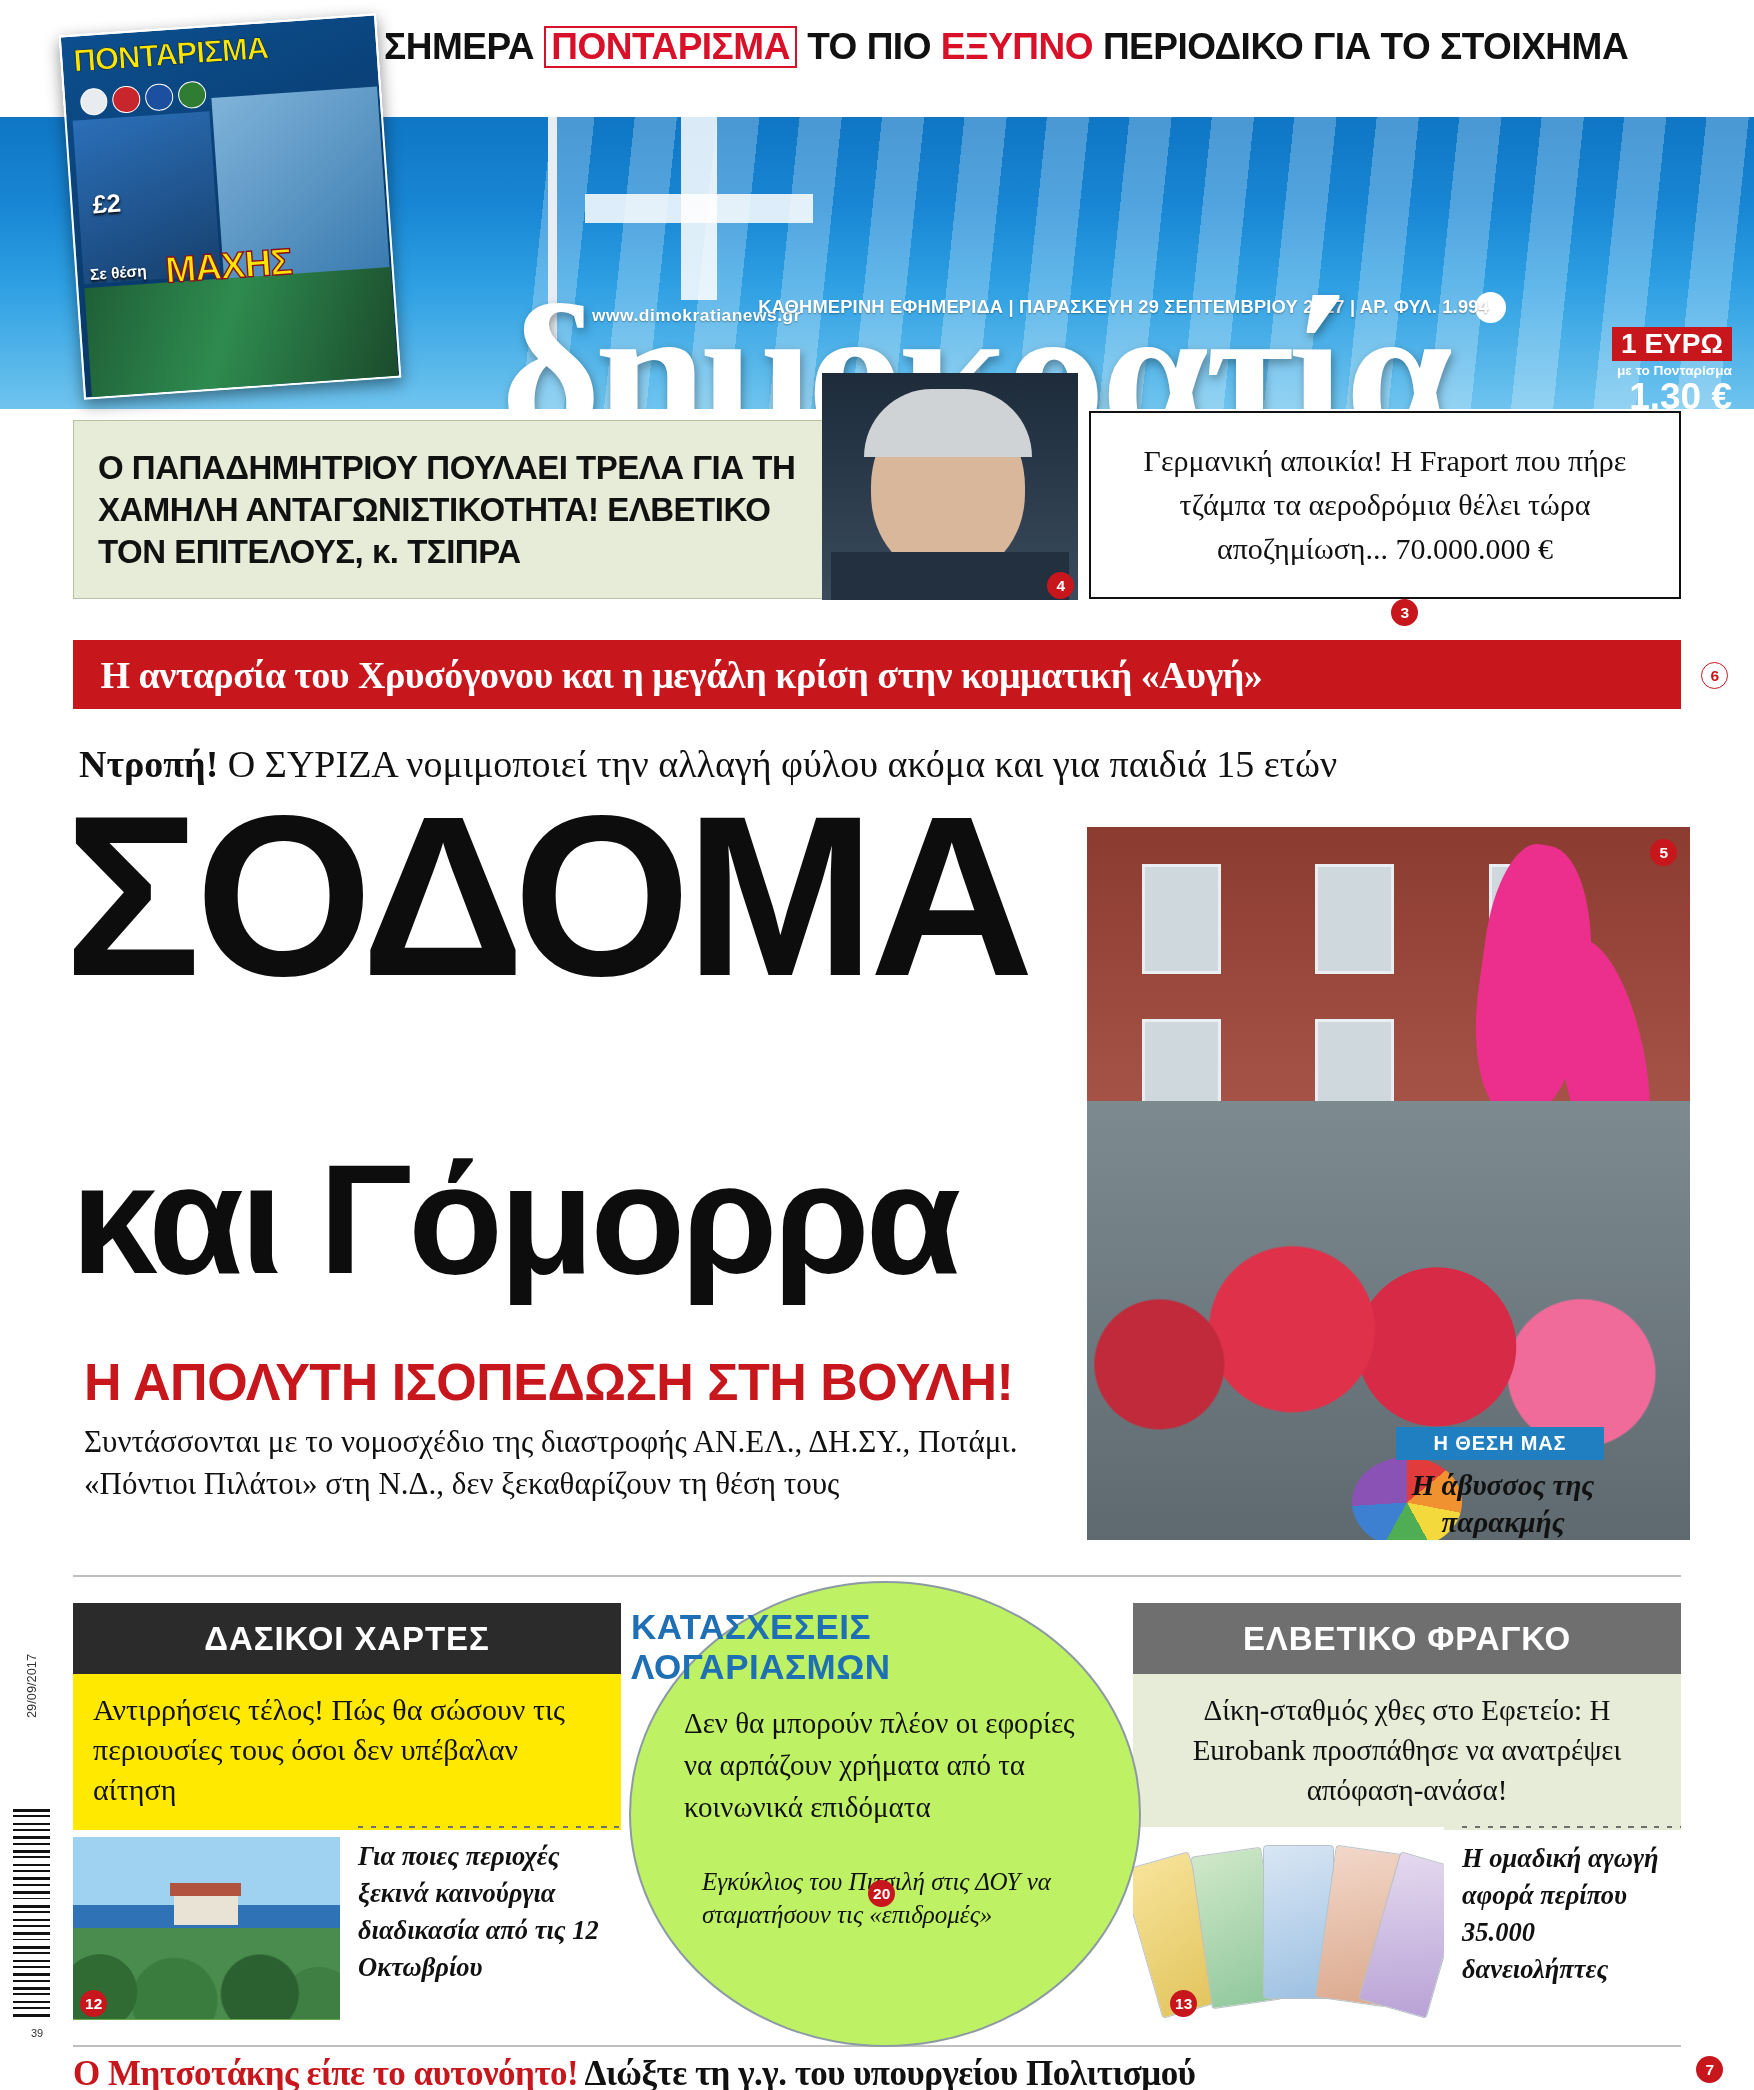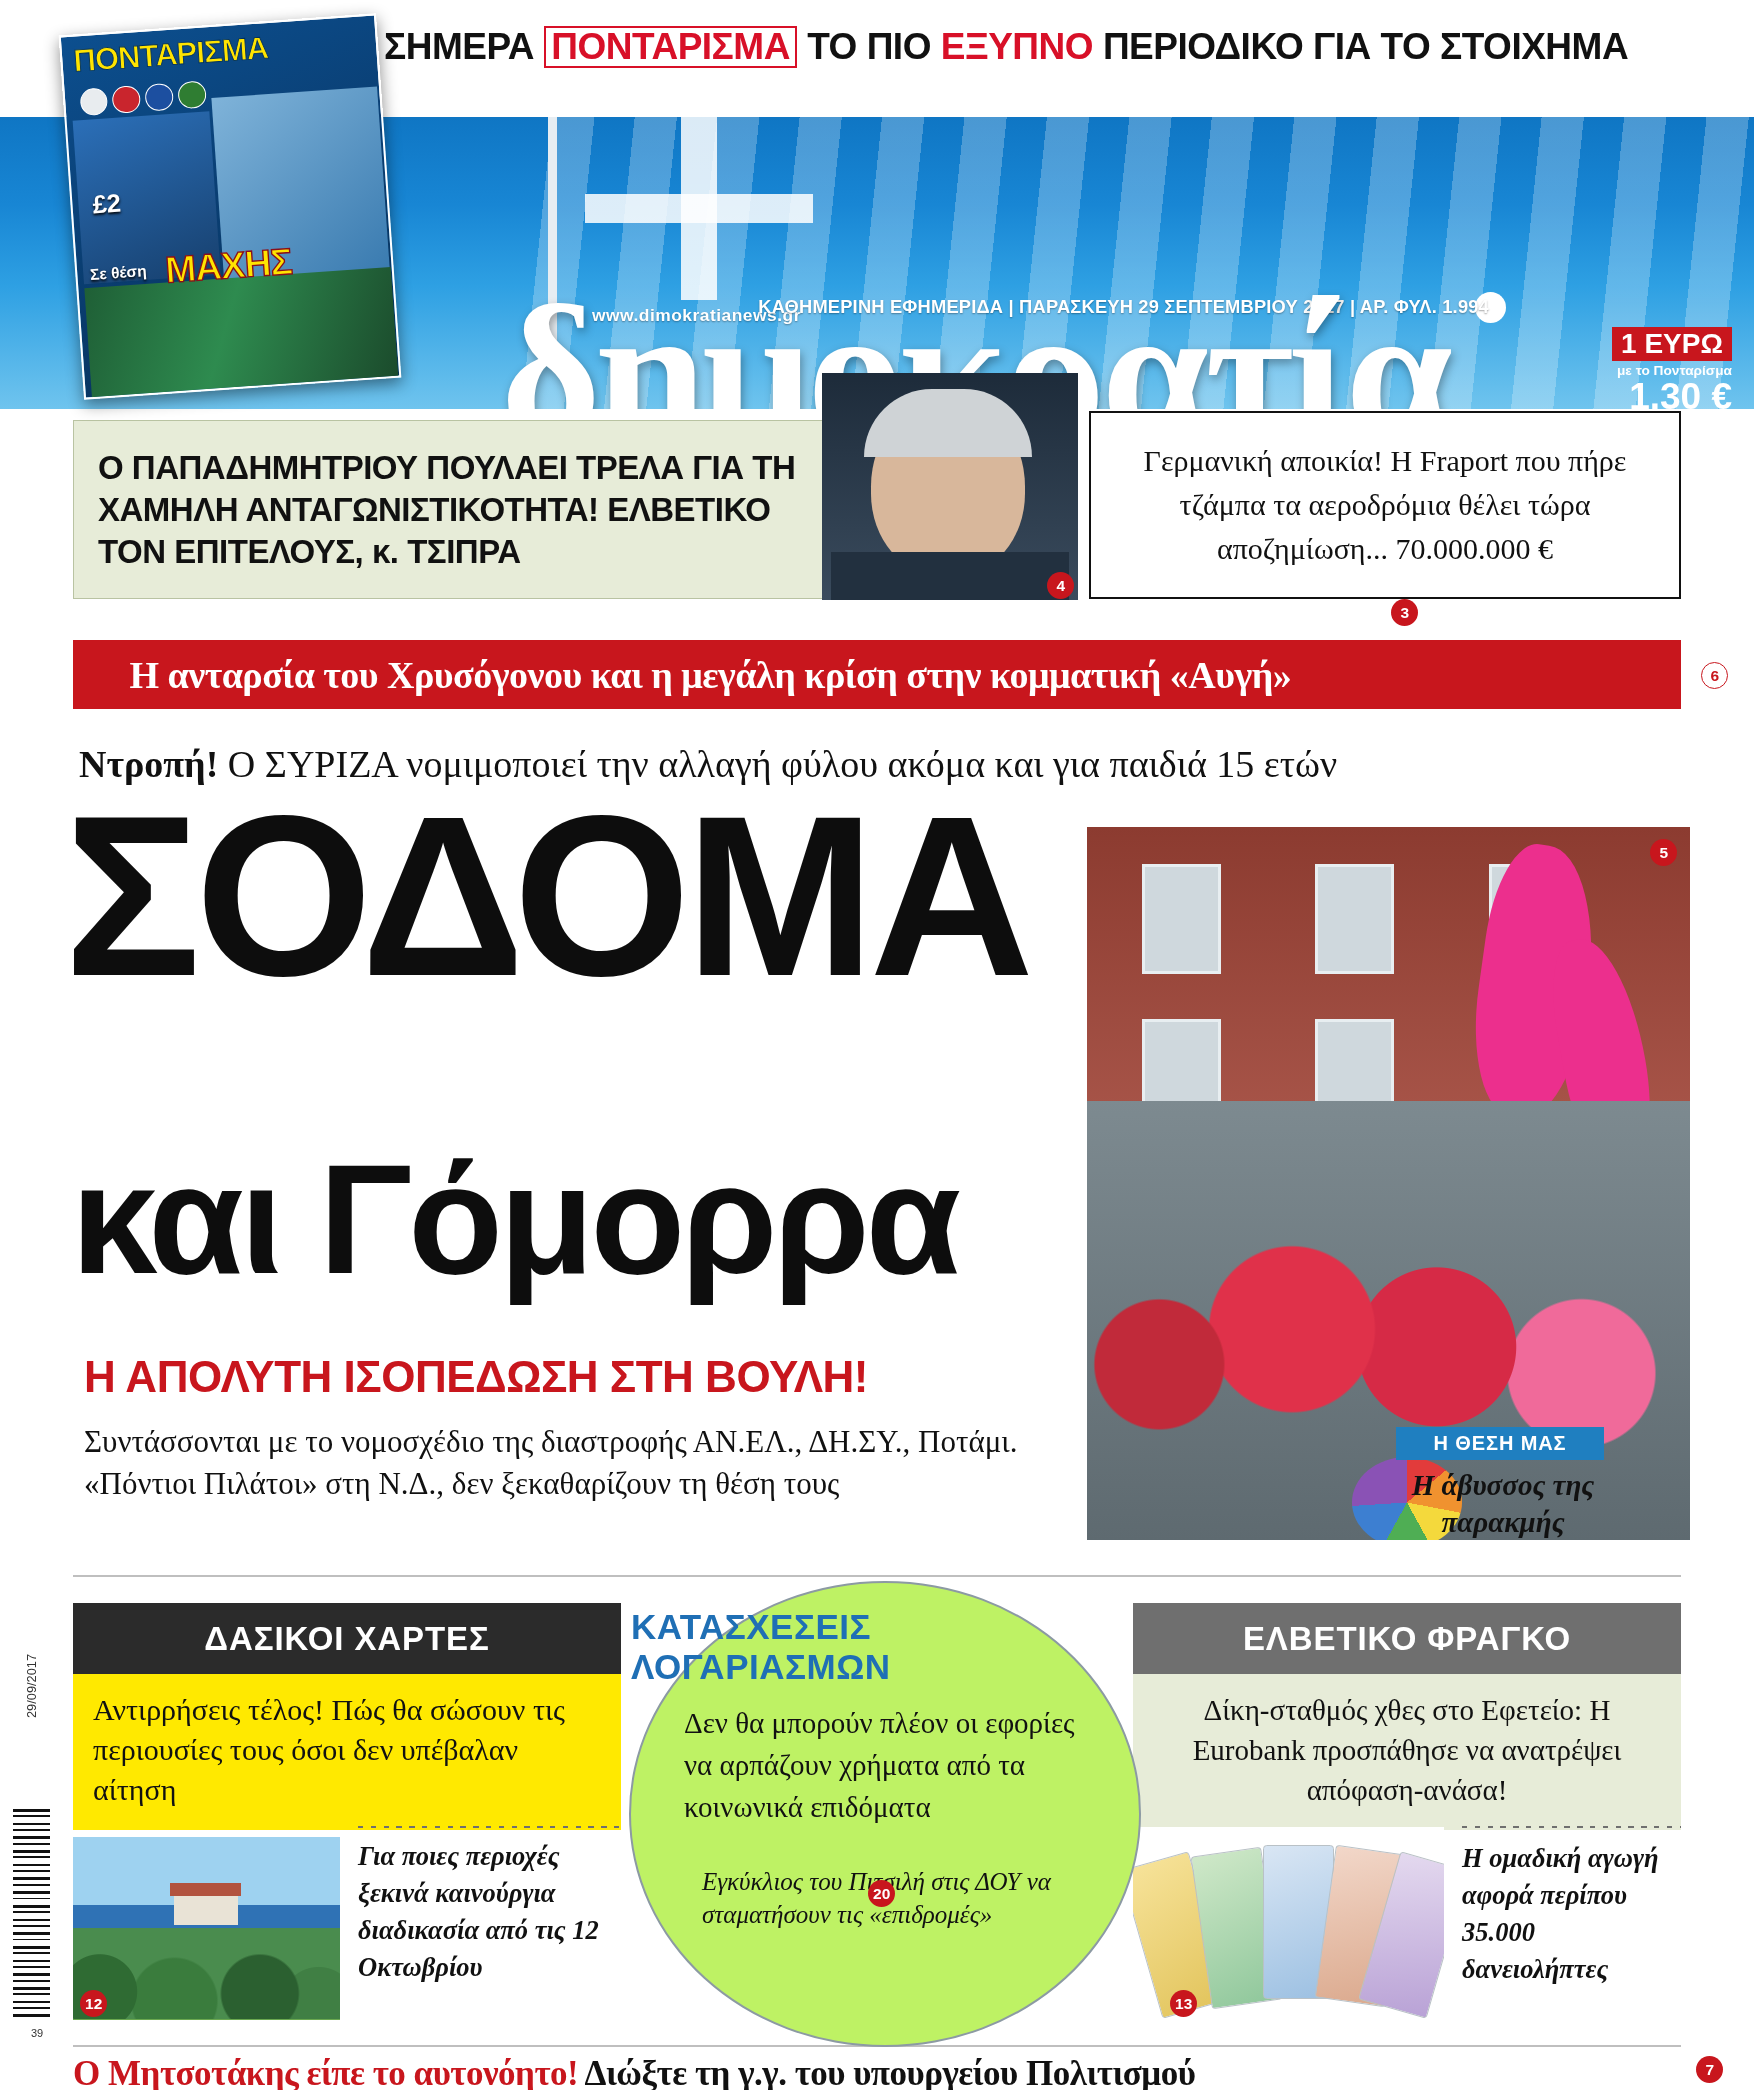--- a/index.html
+++ b/index.html
@@ -249,21 +249,20 @@
     background: #c8161d;
     display: flex; align-items: center;
   }
   .red-banner p {
     font-family: "Liberation Serif", serif;
     font-weight: bold;
     font-size: 38px;
     color: #ffffff;
     padding-left: 27.4px;
     letter-spacing: -0.5px;
-    margin-left: 29px;
   }
 
   
   .kicker {
     position: absolute;
     left: 79px; top: 742px;
     width: 1608px;
     font-family: "Liberation Serif", serif;
     font-size: 38px;
     color: #111;
@@ -289,21 +288,21 @@
     font-size: 155px;
     line-height: 155px;
     letter-spacing: -3.7px;
     color: #0d0d0d;
   }
   .subhead-red {
     position: absolute;
     left: 84px; top: 1352px;
     font-family: "Liberation Sans", sans-serif;
     font-weight: bold;
-    font-size: 44px;
+    font-size: 52px;
     color: #c8161d;
     letter-spacing: -0.5px;
   }
   .lede {
     position: absolute;
     left: 84px; top: 1421px;
     width: 950px;
     font-family: "Liberation Serif", serif;
     font-size: 31px;
     line-height: 42px;

